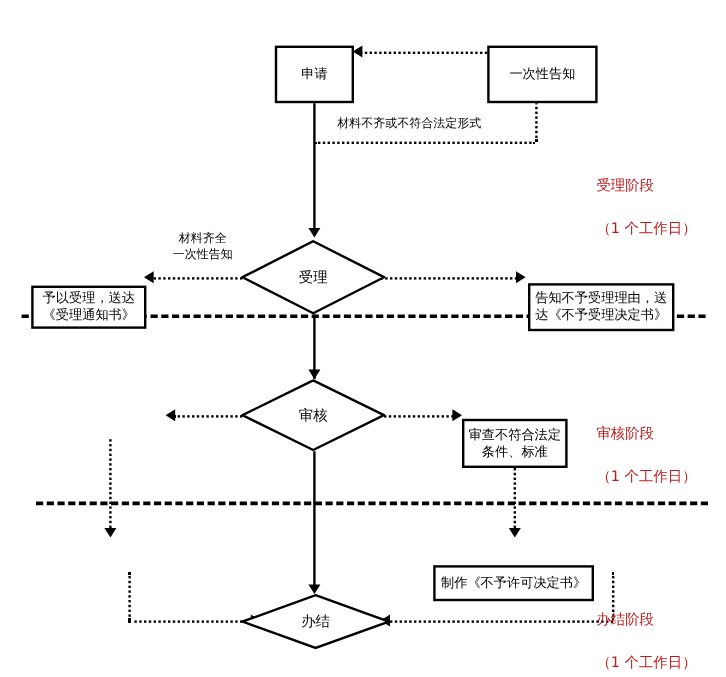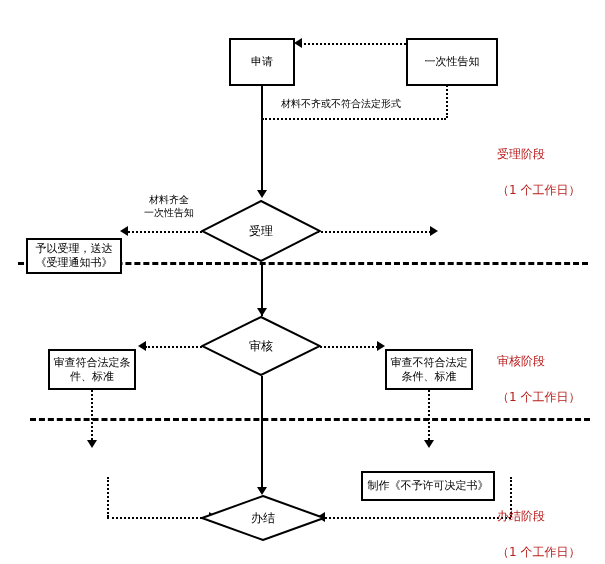--- a/index.html
+++ b/index.html
@@ -183,31 +183,31 @@
       <polygon points="60,1 119,31 60,61 1,31" fill="#ffffff" stroke="#000000" stroke-width="2"></polygon>
     </svg>
     <span class="dlabel">受理</span>
   </div>
 
   <div class="node box" style="left:26px; top:214px; width:96px; height:36px;">
     <span style="white-space:pre-line;">予以受理，送达
 《受理通知书》</span>
   </div>
 
+  <div class="node box" style="left:440px; top:212px; width:122px; height:40px;">
+    <span>告知不予受理理由，送达《不予受理决定书》</span>
+  </div>
 
   <div class="node diamond" style="left:201px; top:316px; width:120px; height:60px;">
     <svg class="dshape" viewBox="0 0 120 60" preserveAspectRatio="none">
       <polygon points="60,1 119,30 60,59 1,30" fill="#ffffff" stroke="#000000" stroke-width="2"></polygon>
     </svg>
     <span class="dlabel">审核</span>
   </div>
 
-  <div class="node box" style="left:48px; top:325px; width:88px; height:41px;">
-    <span>审查符合法定条件、标准</span>
-  </div>
 
   <div class="node box" style="left:385px; top:325px; width:88px; height:41px;">
     <span>审查不符合法定条件、标准</span>
   </div>
 
 
   <div class="node box" style="left:361px; top:447px; width:134px; height:30px;">
     <span>制作《不予许可决定书》</span>
   </div>
 

